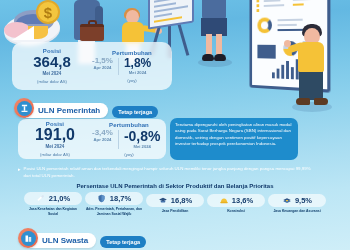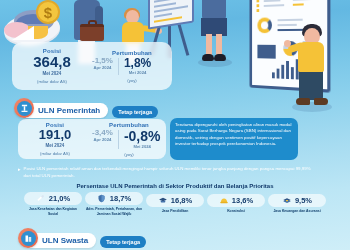--- a/index.html
+++ b/index.html
@@ -187,21 +187,21 @@
     font-size: 5.5px; font-weight: bold; color: #ffffff;
   }
 
   
   .gov-card {
     position: absolute; left: 18px; top: 119px;
     width: 148px; height: 40px;
     background: rgba(255,255,255,.72); border-radius: 8px;
     display: flex; align-items: center;
   }
-  .gov-big { font-size: 13px; color: #123a6b; font-weight: bold; line-height: 1.05; }
+  .gov-big { font-size: 16px; color: #123a6b; font-weight: bold; line-height: 1.05; }
 
   .note-box {
     position: absolute; left: 170px; top: 118px;
     width: 128px; height: 42px;
     background: #1e8ccc; border-radius: 7px;
     padding: 4px 5px;
     font-size: 4.4px; line-height: 1.45; color: #ffffff;
   }
 
   .bullet-line {

